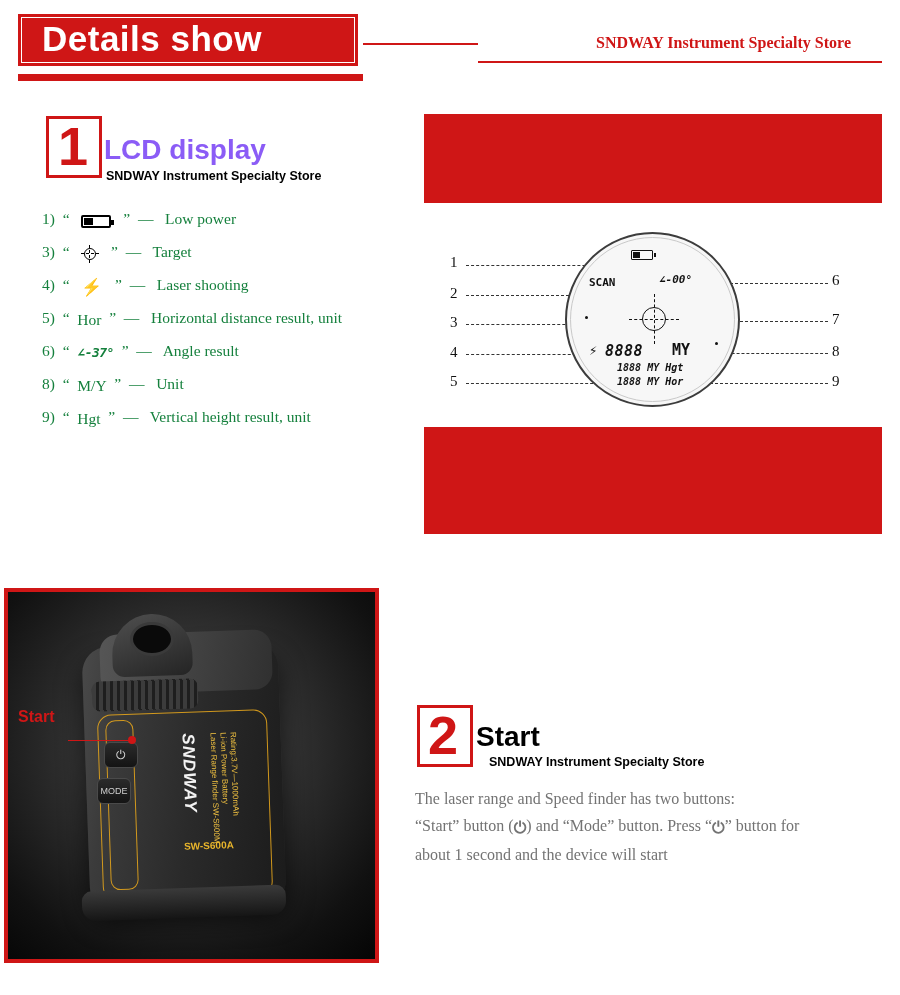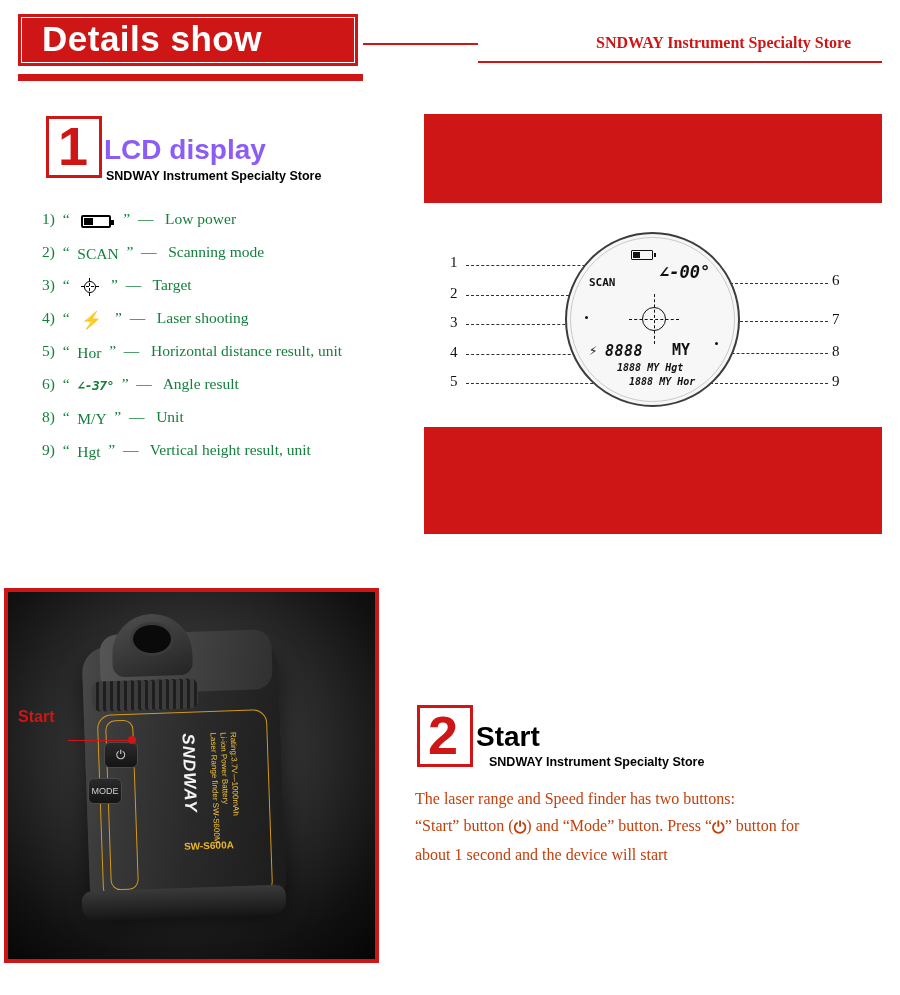--- a/index.html
+++ b/index.html
@@ -268,26 +268,26 @@
     border-radius: 50%;
   }
   .lcd-txt {
     position: absolute;
     font-family: "DejaVu Sans Mono", monospace;
     font-weight: bold;
     color: #111;
     white-space: nowrap;
   }
   .lcd-scan { left: 22px; top: 42px; font-size: 11px; }
-  .lcd-ang  { left: 92px; top: 28px; font-size: 17px; font-style: italic; }
+  .lcd-ang  { left: 92px; top: 39px; font-size: 11px; font-style: italic; }
   .lcd-my   { left: 85px; top: 107px; font-size: 15px; padding-left: 20px; }
   .lcd-main { left: 38px; top: 108px; font-size: 15px; font-style: italic; letter-spacing: 0.5px;}
   .lcd-bolt { left: 22px; top: 108px; font-size: 14px; }
   .lcd-hgt  { left: 50px; top: 128px; font-size: 10px; font-style: italic; }
-  .lcd-hor  { left: 62px; top: 142px; font-size: 10px; font-style: italic; }
+  .lcd-hor  { left: 50px; top: 142px; font-size: 10px; font-style: italic; }
   .lcd-batt {
     position: absolute;
     left: 64px;
     top: 16px;
     width: 22px;
     height: 10px;
     border: 1.5px solid #111;
     border-radius: 1px;
     box-sizing: border-box;
   }
@@ -481,21 +481,21 @@
   }
   .btn-power .g {
     position: absolute;
     left: 11px; top: 6px;
     color: #d8d8d8;
     font-size: 12px;
     line-height: 12px;
   }
   .btn-mode {
     position: absolute;
-    left: 80px;
+    left: 89px;
     top: 186px;
     width: 34px;
     height: 26px;
     background: linear-gradient(180deg, #2b2b2b, #141414);
     border-radius: 6px;
     border: 1px solid #4a4a4a;
     box-sizing: border-box;
     color: #cfcfcf;
     font-size: 9px;
     text-align: center;
@@ -587,21 +587,21 @@
     color: #000000;
     font-family: "Liberation Sans", sans-serif;
   }
   .sec2-body {
     position: absolute;
     left: 415px;
     top: 785px;
     width: 470px;
     font-size: 16px;
     line-height: 27px;
-    color: #c2410c;
+    color: #737373;
     font-family: "Liberation Serif", serif;
   }
   .pw-ico {
     display: inline-block;
     font-size: 16px;
     font-weight: bold;
     vertical-align: -2px;
   }
 </style>
 </head>
@@ -629,29 +629,20 @@
     <span>&nbsp;“</span>
     <span class="sym" style="width:46px">
       <span class="batt"><span class="fill"></span></span>
     </span>
     <span>”&nbsp;</span>
     <span>—</span>
     <span>&nbsp;</span>
     <span>Low power</span>
   </div>
 
-  <div class="legend-row">
-    <span>2)</span>
-    <span>&nbsp;“&nbsp;</span>
-    <span class="sym">SCAN</span>
-    <span>&nbsp;”&nbsp;</span>
-    <span>—</span>
-    <span>&nbsp;</span>
-    <span>Scanning mode</span>
-  </div>
 
   <div class="legend-row">
     <span>3)</span>
     <span>&nbsp;“&nbsp;</span>
     <span class="sym" style="width:26px">
       <span class="target-ico dashed"><span class="circ"></span><span class="hline"></span><span class="vline"></span></span>
     </span>
     <span>&nbsp;”&nbsp;</span>
     <span>—</span>
     <span>&nbsp;</span>

